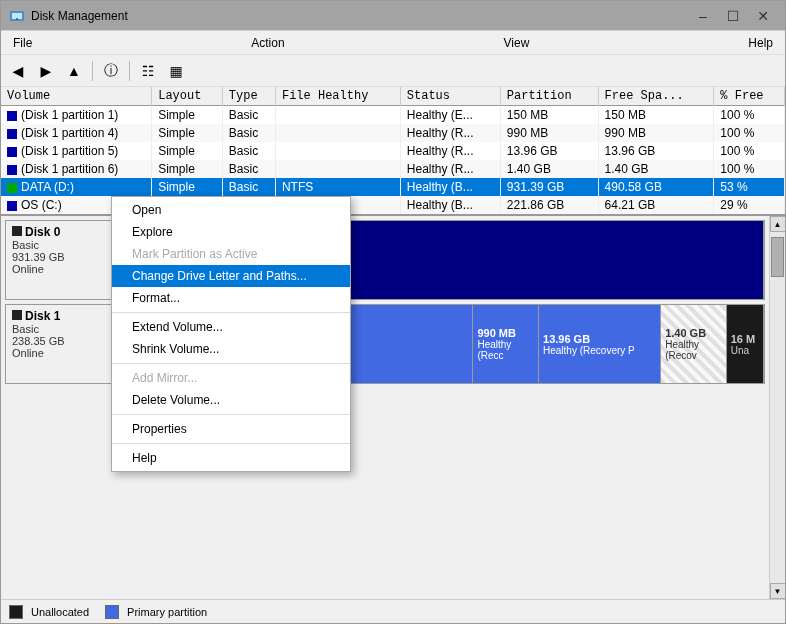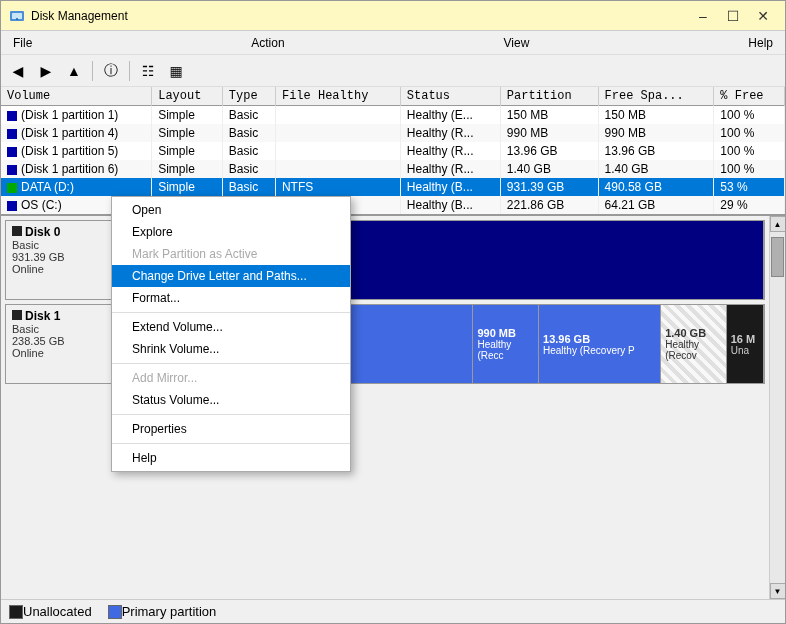--- a/index.html
+++ b/index.html
@@ -18,21 +18,21 @@
       width: 786px;
       height: 624px;
       background: #f0f0f0;
       border: 1px solid #999;
       display: flex;
       flex-direction: column;
       box-shadow: 2px 2px 8px rgba(0,0,0,0.3);
       position: relative;
     }
     .title-bar {
-      background: #fef9c3;
+      background: #a3a3a3;
       height: 30px;
       display: flex;
       align-items: center;
       padding: 0 8px;
       border-bottom: 1px solid #ccc;
       user-select: none;
     }
     .title-bar-icon {
       width: 16px;
       height: 16px;
@@ -268,22 +268,22 @@
       background: #f0f0f0;
       border-top: 1px solid #ccc;
       display: flex;
       align-items: center;
       padding: 0 8px;
       gap: 16px;
     }
     .legend-item {
       display: flex;
       align-items: center;
-      gap: 0;
-      font-size: 13px;
+      gap: 8px;
+      font-size: 11px;
     }
     .legend-box {
       width: 14px;
       height: 14px;
       border: 1px solid #666;
     }
     .legend-box.unalloc { background: #1a1a1a; }
     .legend-box.primary { background: #4169e1; }
 
     
@@ -509,19 +509,19 @@
     <div class="ctx-item">Open</div>
     <div class="ctx-item">Explore</div>
     <div class="ctx-item disabled">Mark Partition as Active</div>
     <div class="ctx-item selected-item">Change Drive Letter and Paths...</div>
     <div class="ctx-item">Format...</div>
     <div class="ctx-sep"></div>
     <div class="ctx-item">Extend Volume...</div>
     <div class="ctx-item">Shrink Volume...</div>
     <div class="ctx-sep"></div>
     <div class="ctx-item disabled">Add Mirror...</div>
-    <div class="ctx-item">Status Volume...</div>
+    <div class="ctx-item">Delete Volume...</div>
     <div class="ctx-sep"></div>
     <div class="ctx-item">Properties</div>
     <div class="ctx-sep"></div>
     <div class="ctx-item">Help</div>
   </div>
 </div>
 
 </body></html>

